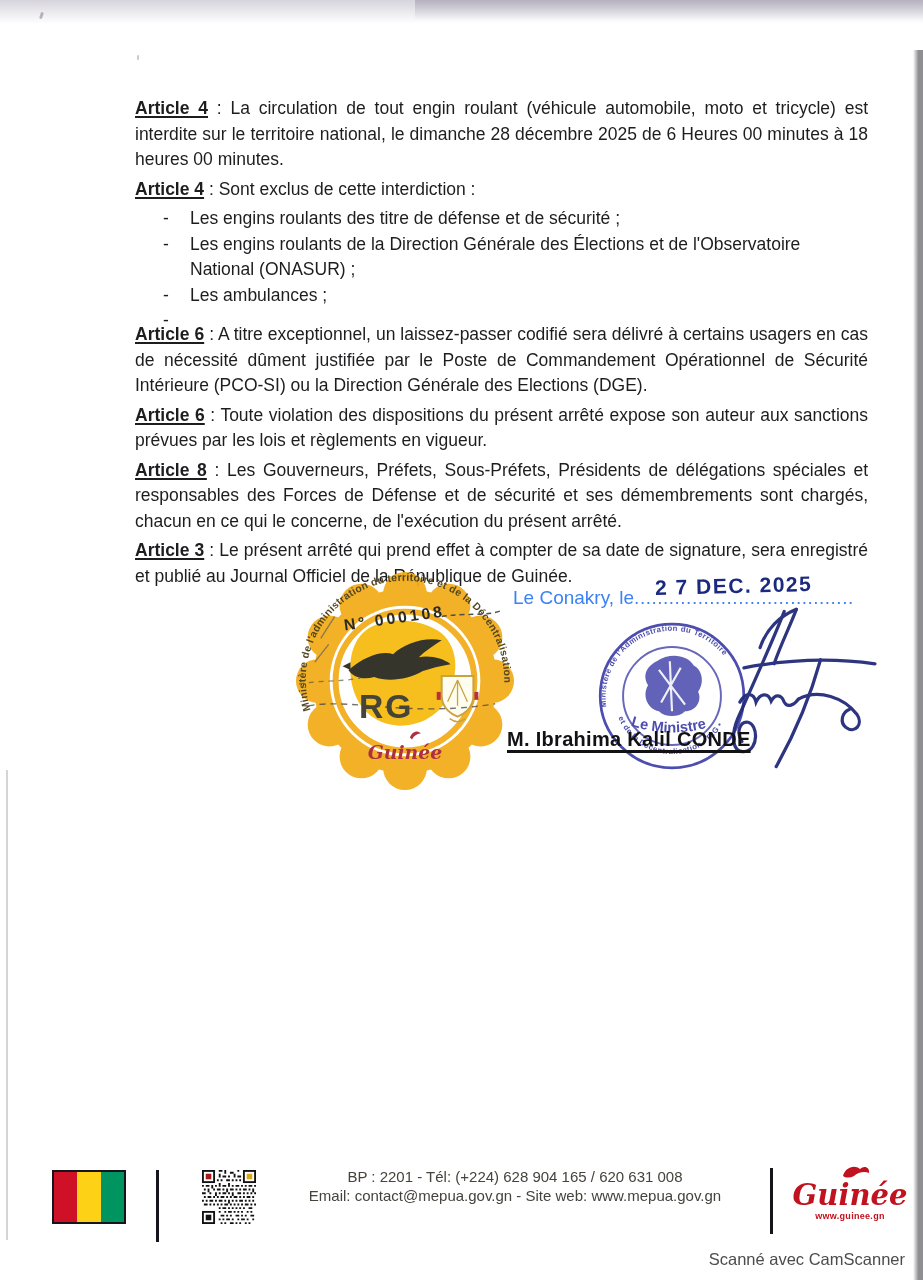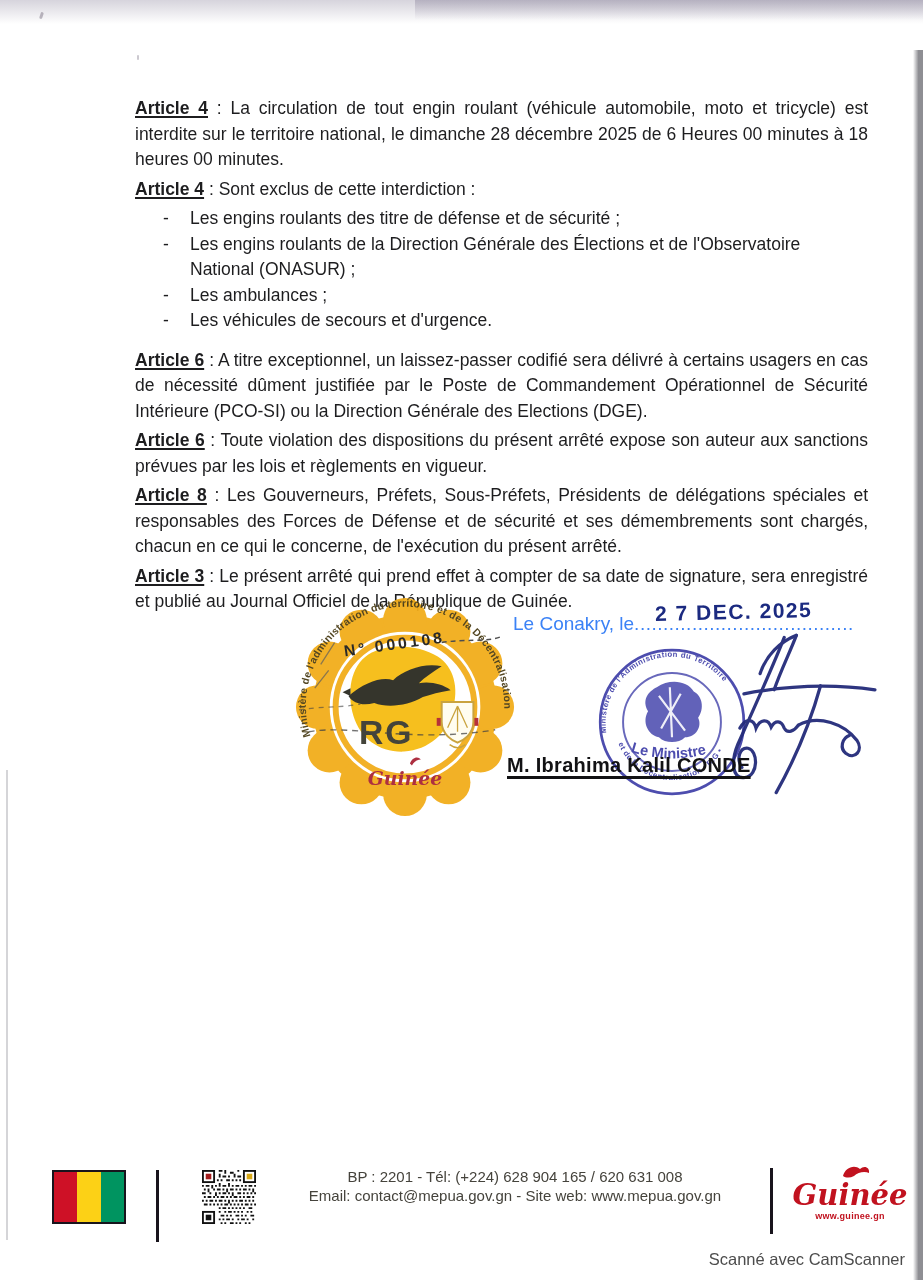--- a/index.html
+++ b/index.html
@@ -67,21 +67,21 @@
   <div class="content">
 
     <p class="para"><span class="art-label">Article 4</span><span class="sep"> : </span><span>La circulation de tout engin roulant (véhicule automobile, moto et tricycle) est interdite sur le territoire national, le dimanche 28 décembre 2025 de 6 Heures 00 minutes à 18 heures 00 minutes.</span></p>
 
     <p class="para"><span class="art-label">Article 4</span><span class="sep"> : </span><span>Sont exclus de cette interdiction :</span></p>
 
     <ul class="excl-list">
       <li class="excl-item"><span class="dash">-</span><span>Les engins roulants des titre de défense et de sécurité ;</span></li>
       <li class="excl-item"><span class="dash">-</span><span>Les engins roulants de la Direction Générale des Élections et de l'Observatoire National (ONASUR) ;</span></li>
       <li class="excl-item"><span class="dash">-</span><span>Les ambulances ;</span></li>
-      <li class="excl-item"><span class="dash">-</span><span>Les véhicules de secours et d'urgence.</span></li>
+      <li class="excl-item"><span class="dash">-</span></li>
     </ul>
 
     <p class="para gap-top"><span class="art-label">Article 6</span><span class="sep"> : </span><span>A titre exceptionnel, un laissez-passer codifié sera délivré à certains usagers en cas de nécessité dûment justifiée par le Poste de Commandement Opérationnel de Sécurité Intérieure (PCO-SI) ou la Direction Générale des Elections (DGE).</span></p>
 
     <p class="para"><span class="art-label">Article 6</span><span class="sep"> : </span><span>Toute violation des dispositions du présent arrêté expose son auteur aux sanctions prévues par les lois et règlements en vigueur.</span></p>
 
     <p class="para"><span class="art-label">Article 8</span><span class="sep"> : </span><span>Les Gouverneurs, Préfets, Sous-Préfets,  Présidents de délégations spéciales et responsables des Forces de Défense et de sécurité et ses démembrements sont chargés, chacun en ce qui le concerne, de l'exécution du présent arrêté.</span></p>
 
     <p class="para"><span class="art-label">Article 3</span><span class="sep"> : </span><span>Le présent arrêté qui prend effet à compter de sa date de signature, sera enregistré et publié au Journal Officiel de la République de Guinée.</span></p>
 

